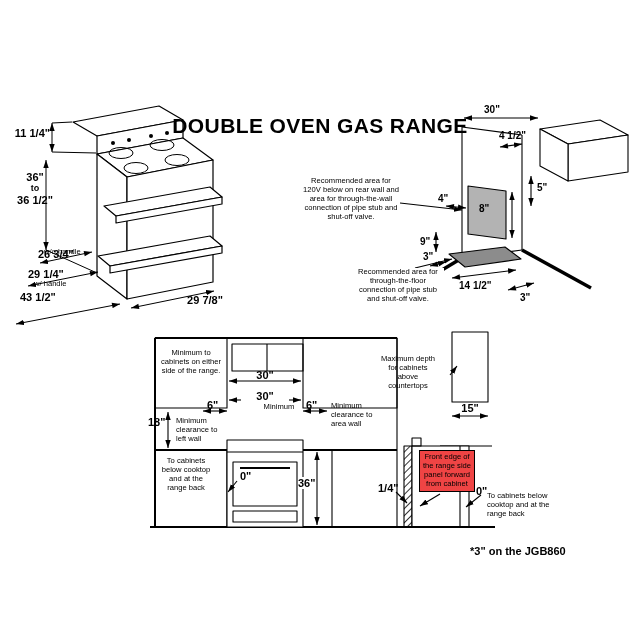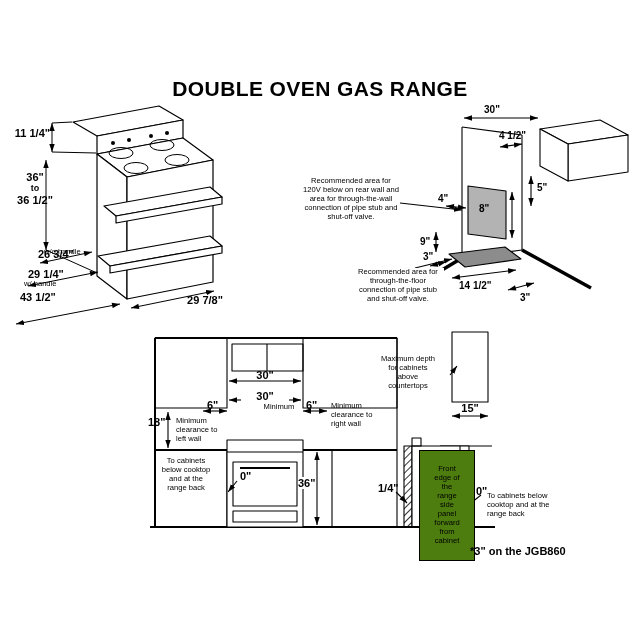--- a/index.html
+++ b/index.html
@@ -1,27 +1,27 @@
 <!DOCTYPE html>
 <html><head>
 <meta charset="utf-8">
 <style>
   * { margin:0; padding:0; box-sizing:border-box; }
   html,body { background:#fff; }
   body { width:640px; height:640px; font-family:"Liberation Sans", sans-serif; color:#000; }
   #canvas { position:relative; width:640px; height:640px; background:#fff; overflow:hidden; }
   #linework { position:absolute; left:0; top:0; }
   .lbl { position:absolute; line-height:1.12; }
-  .title { font-size:21px; font-weight:bold; letter-spacing:.4px; text-align:center; width:100%; }
+  .title { font-size:21px; font-weight:bold; letter-spacing:.4px; text-align:center; width:100%;margin-top:37px; }
   .d { font-size:11px; font-weight:bold; white-space:nowrap; }
   .d10 { font-size:10px; font-weight:bold; white-space:nowrap; }
   .n { font-size:7.6px; line-height:1.18; }
   .c { text-align:center; }
   .gtitle { font-size:10.5px; font-weight:bold; text-align:center; line-height:1.3; }
-  .boxed { border:1px solid #000; background:#4d7c0f; padding:14px; }
+  .boxed { border:1px solid #000; background:#ef4444; padding:2px; }
   .bgw { background:#fff;text-align:center; }
   .caption { font-size:11px; }
   .foot { font-size:11px; font-weight:bold; white-space:nowrap; }
 </style>
 </head>
 <body>
 
 <div id="canvas">
 
   <svg id="linework" width="640" height="640" viewBox="0 0 640 640">
@@ -142,42 +142,43 @@
 
   <div class="lbl d" style="left:14px;top:127px;width:36px;text-align:right">11 1/4"</div>
   <div class="lbl c" style="left:12px;top:171px;width:46px">
     <div class="d">36"</div>
     <div class="n" style="font-size:9px;font-weight:bold">to</div>
     <div class="d">36 1/2"</div>
   </div>
   <div class="lbl d" style="left:38px;top:248px">26 3/4"</div>
   <div class="lbl n" style="left:44px;top:248px;white-space:nowrap">w/o handle</div>
   <div class="lbl d" style="left:28px;top:268px">29 1/4"</div>
-  <div class="lbl n" style="left:24px;top:280px;white-space:nowrap">w/ handle</div>
+  <div class="lbl n" style="left:34px;top:280px;white-space:nowrap">w/ handle</div>
   <div class="lbl d" style="left:20px;top:291px">43 1/2"</div>
   <div class="lbl d c" style="left:165px;top:294px;width:80px">29 7/8"</div>
 
   <div class="lbl n c" style="left:303px;top:177px;width:96px">Recommended area for 120V below on rear wall and area for through-the-wall connection of pipe stub and shut-off valve.</div>
   <div class="lbl n c bgw" style="left:352px;top:268px;width:92px">Recommended area for through-the-floor connection of pipe stub and shut-off valve.</div>
   <div class="lbl d10 c" style="left:470px;top:104px;width:44px">30"</div>
   <div class="lbl d10" style="left:499px;top:130px">4 1/2"</div>
   <div class="lbl d10" style="left:537px;top:182px">5"</div>
   <div class="lbl d10" style="left:438px;top:193px">4"</div>
   <div class="lbl d10" style="left:479px;top:203px">8"</div>
   <div class="lbl d10" style="left:420px;top:236px">9"</div>
   <div class="lbl d10" style="left:423px;top:251px">3"</div>
   <div class="lbl d10" style="left:459px;top:280px">14 1/2"</div>
   <div class="lbl d10" style="left:520px;top:292px">3"</div>
 
+  <div class="lbl n c" style="left:159px;top:349px;width:64px">Minimum to cabinets on either side of the range.</div>
   <div class="lbl d c" style="left:243px;top:369px;width:44px">30"</div>
   <div class="lbl d c" style="left:243px;top:390px;width:44px">30"</div>
   <div class="lbl n c" style="left:255px;top:403px;width:48px">Minimum</div>
   <div class="lbl d" style="left:207px;top:399px">6"</div>
   <div class="lbl d" style="left:306px;top:399px">6"</div>
-  <div class="lbl n" style="left:331px;top:402px;width:48px">Minimum clearance to right wall</div>
+  <div class="lbl n" style="left:331px;top:402px;width:48px">Minimum clearance to area wall</div>
   <div class="lbl d" style="left:148px;top:416px">18"</div>
   <div class="lbl n" style="left:176px;top:417px;width:48px">Minimum clearance to left wall</div>
   <div class="lbl n c" style="left:159px;top:457px;width:54px">To cabinets below cooktop and at the range back</div>
   <div class="lbl d" style="left:240px;top:470px">0"</div>
   <div class="lbl d" style="left:298px;top:477px;background:#fff">36"</div>
   <div class="lbl n c" style="left:380px;top:355px;width:56px">Maximum depth for cabinets above countertops</div>
   <div class="lbl d c" style="left:456px;top:402px;width:28px">15"</div>
   <div class="lbl n c boxed" style="left:419px;top:450px;width:56px">Front edge of the range side panel forward from cabinet</div>
   <div class="lbl d" style="left:378px;top:482px">1/4"</div>
   <div class="lbl d" style="left:476px;top:485px">0"</div>

